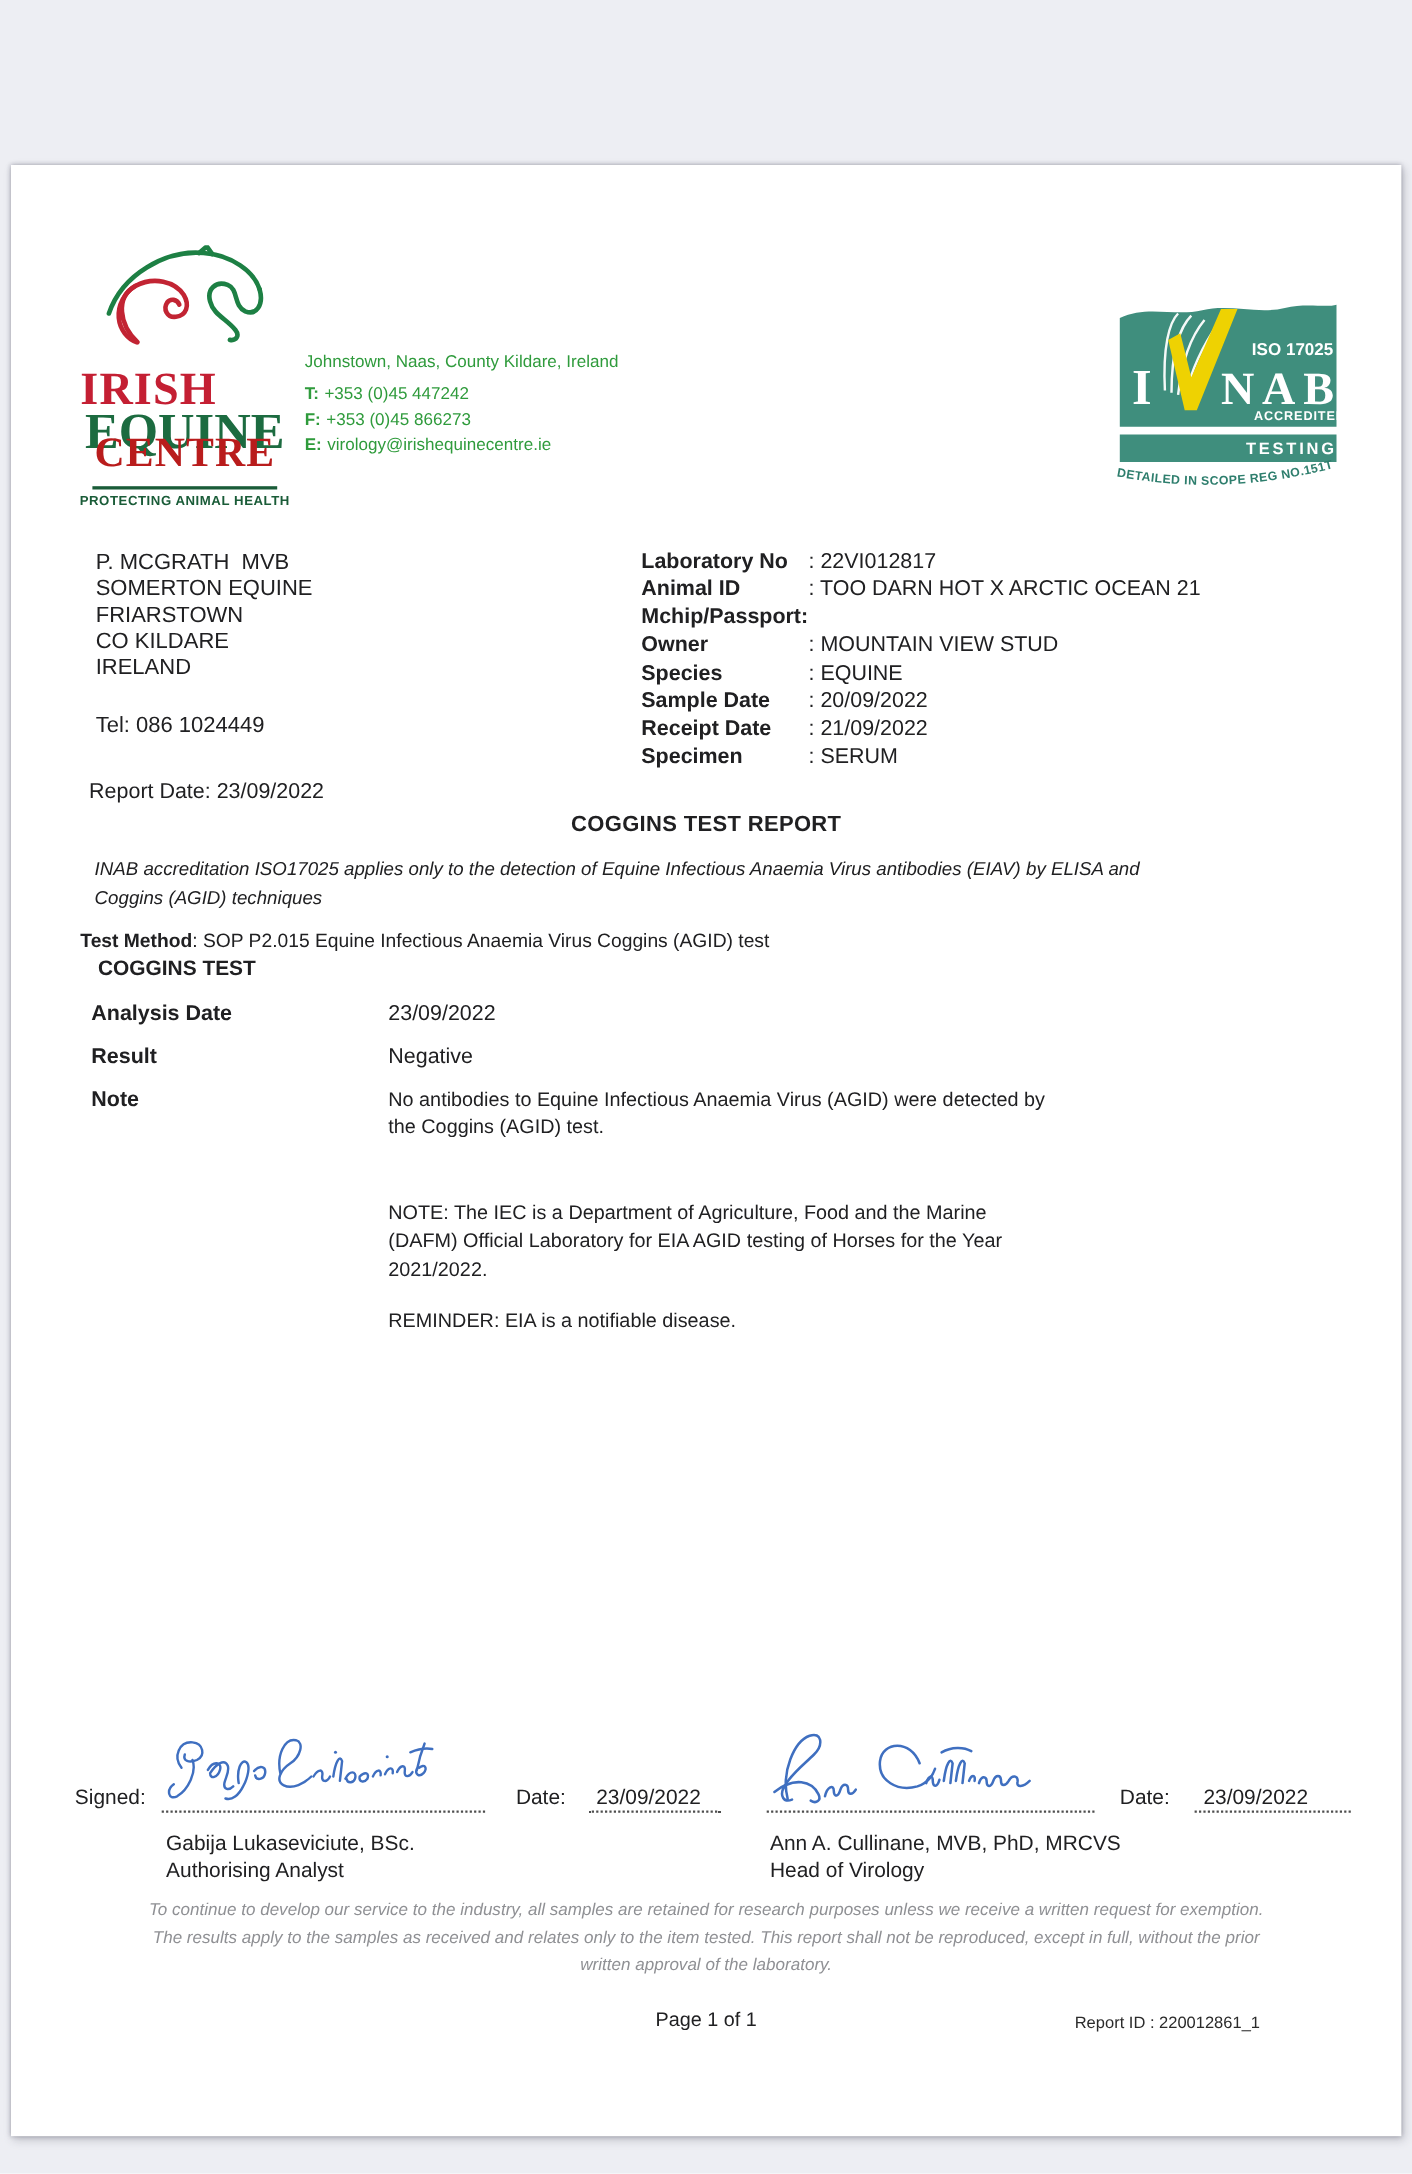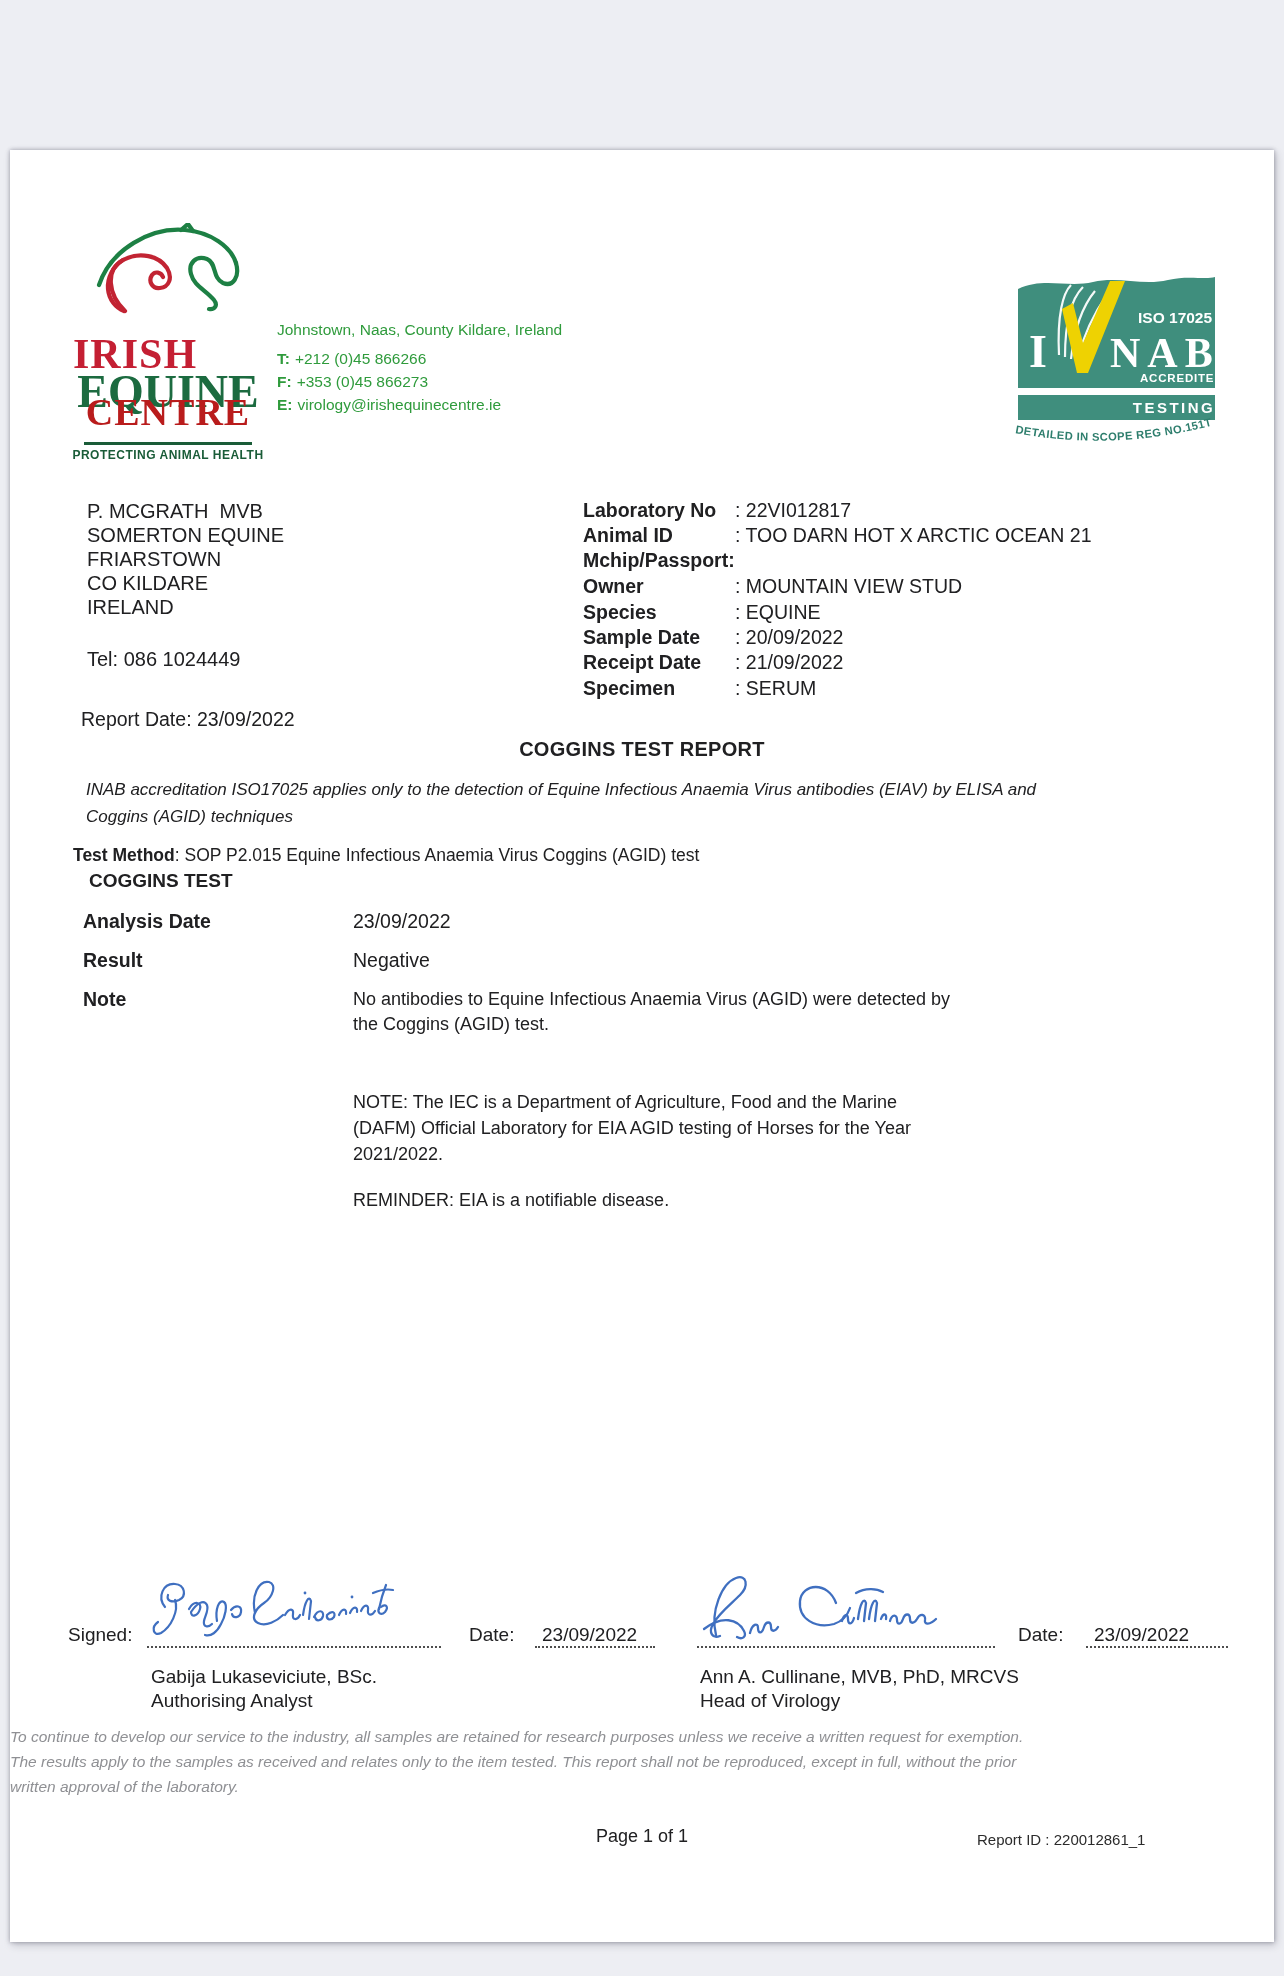--- a/index.html
+++ b/index.html
@@ -21,21 +21,21 @@
   .dotted{border-bottom:2px dotted #4e4e4e;height:2px;}
   .green{color:#2f9b3c;font-size:15.5px;}
   .row{position:absolute;left:573px;width:680px;font-size:19.5px;}
   .row .rl{position:absolute;left:0;top:0;font-weight:700;white-space:pre;}
   .row .rv{position:absolute;left:152px;top:0;white-space:pre;}
   .arow{position:absolute;left:73px;width:1100px;font-size:19.5px;}
   .arow .al{position:absolute;left:0;top:0;font-weight:700;}
   .arow .av{position:absolute;left:270px;top:0;}
   .noteblock{line-height:25px;font-size:18px;}
   .serif{font-family:"Liberation Serif",serif;font-weight:700;}
-  .footline{width:100%;font-style:italic;font-size:15.5px;color:#8f9094;}
+  .footline{width:100%;text-align:center;font-style:italic;font-size:15.5px;color:#8f9094;}
 </style>
 </head>
 <body>
 
 <div class="paper">
 
   <svg class="abs" style="left:85px;top:73px;" width="152" height="94" viewBox="0 0 152 94">
     <g fill="none" stroke="#1d8044" stroke-width="4.2" stroke-linecap="round">
       <path d="M4,62 C16,26 56,4 90,7 C116,9 136,24 141,40"></path>
       <path d="M141,40 C145,54 138,64 128,60 C117,55 122,40 112,36 C101,32 93,40 96,51 C99,63 111,67 119,77 C123,82 120,87 114,86"></path>
@@ -48,21 +48,21 @@
   </svg>
 
   <div class="abs serif" style="left:63px;top:180px;width:190px;font-size:42px;color:#c41f33;letter-spacing:1px;">IRISH</div>
   <div class="abs serif" style="left:63px;top:215px;width:190px;text-align:center;font-size:46px;color:#1c6b40;">EQUINE</div>
   <div class="abs serif" style="left:63px;top:240px;width:190px;text-align:center;font-size:38px;color:#b91c1c;letter-spacing:1px;">CENTRE</div>
   <div class="abs" style="left:74px;top:292px;width:168px;height:3px;background:#1a5c38;"></div>
   <div class="abs b" style="left:58px;top:298px;width:200px;text-align:center;font-size:12px;letter-spacing:0.5px;color:#1a5c38;">PROTECTING ANIMAL HEALTH</div>
 
   <div class="abs green" style="left:267px;top:171px;">Johnstown, Naas, County Kildare, Ireland</div>
   <div class="abs green" style="left:267px;top:200px;">
-    <span class="b" style="margin-right:5px;">T:</span><span>+212 (0)45 866266</span>
+    <span class="b" style="margin-right:5px;">T:</span><span>+353 (0)45 447242</span>
   </div>
   <div class="abs green" style="left:267px;top:223px;">
     <span class="b" style="margin-right:5px;">F:</span><span>+353 (0)45 866273</span>
   </div>
   <div class="abs green" style="left:267px;top:246px;">
     <span class="b" style="margin-right:5px;">E:</span><span>virology@irishequinecentre.ie</span>
   </div>
 
   <svg class="abs" style="left:1003px;top:117px;" width="207" height="180" viewBox="0 0 207 180">
     <path d="M5,22 C30,10 55,21 80,15 C105,9 130,19 155,13 C175,8 192,13 202,10 L202,121 L5,121 Z" fill="#3f8e7d"></path>

